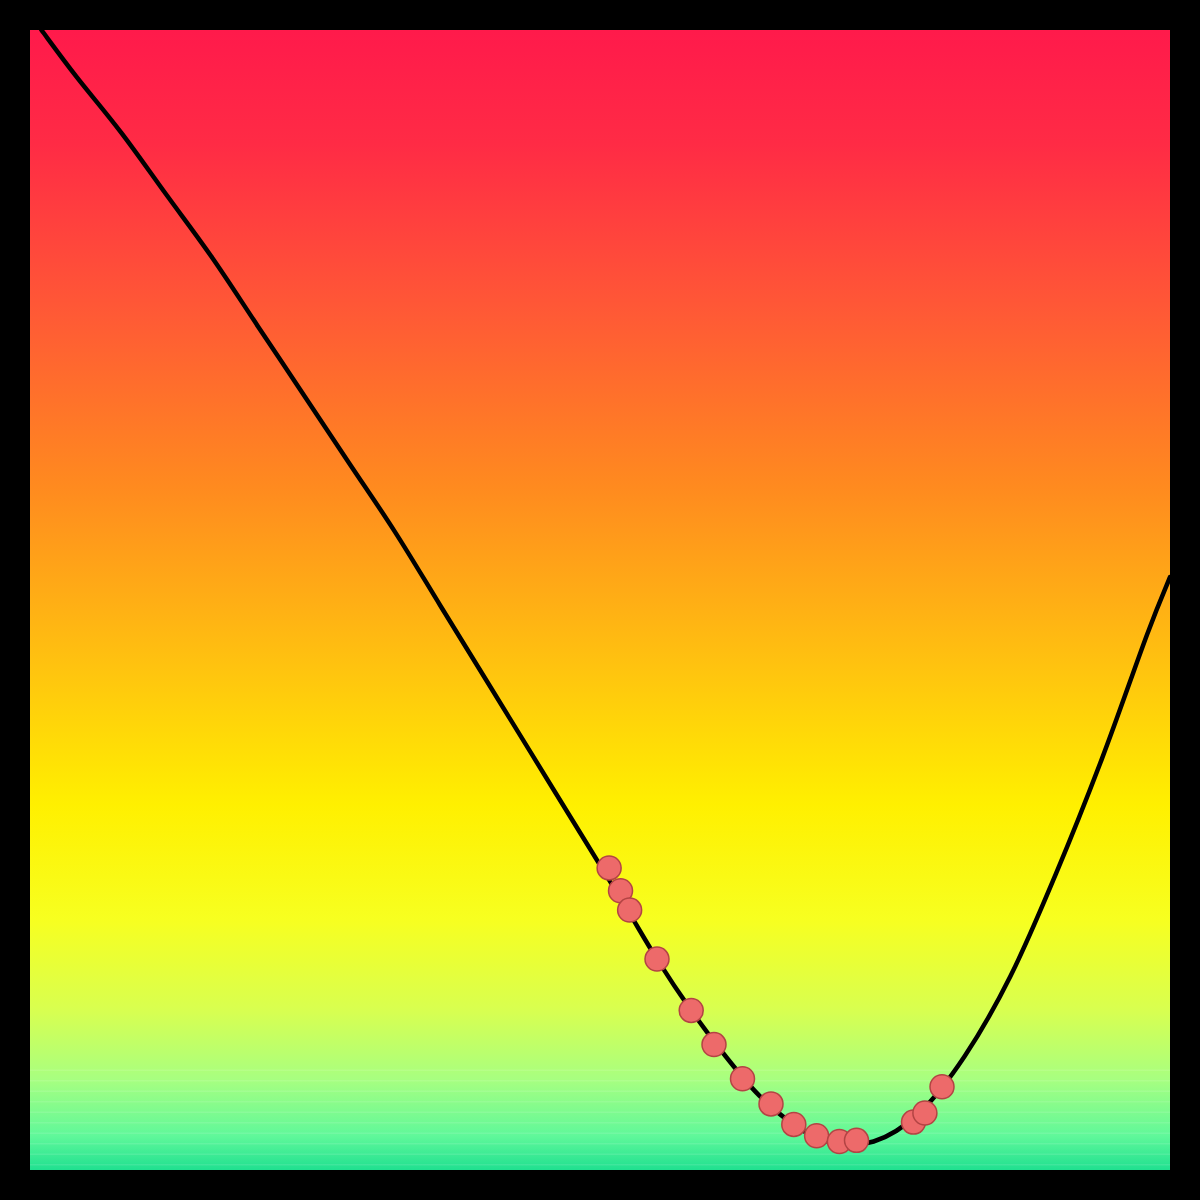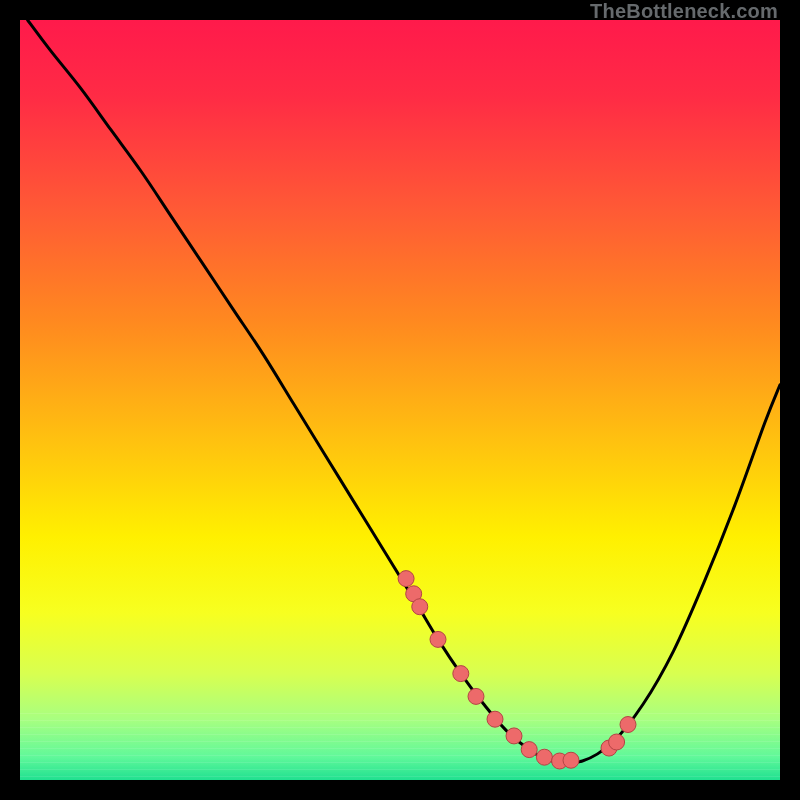--- a/index.html
+++ b/index.html
@@ -37,21 +37,20 @@
     font-size: 20px;
     font-weight: 600;
     letter-spacing: 0.2px;
     user-select: none;
   }
 </style>
 </head>
 <body>
 
 <div class="frame">
-  <div class="watermark">TheBottleneck.com</div>
   <div class="plot">
     <svg id="chart-svg" viewBox="0 0 760 760">
         <defs>
           <linearGradient id="bg-grad" x1="0" y1="0" x2="0" y2="1">
             <stop offset="0%" stop-color="#ff1a4b"></stop>
             <stop offset="10%" stop-color="#ff2b45"></stop>
             <stop offset="25%" stop-color="#ff5a35"></stop>
             <stop offset="40%" stop-color="#ff8a1f"></stop>
             <stop offset="55.00000000000001%" stop-color="#ffc010"></stop>
             <stop offset="68%" stop-color="#fff000"></stop>

